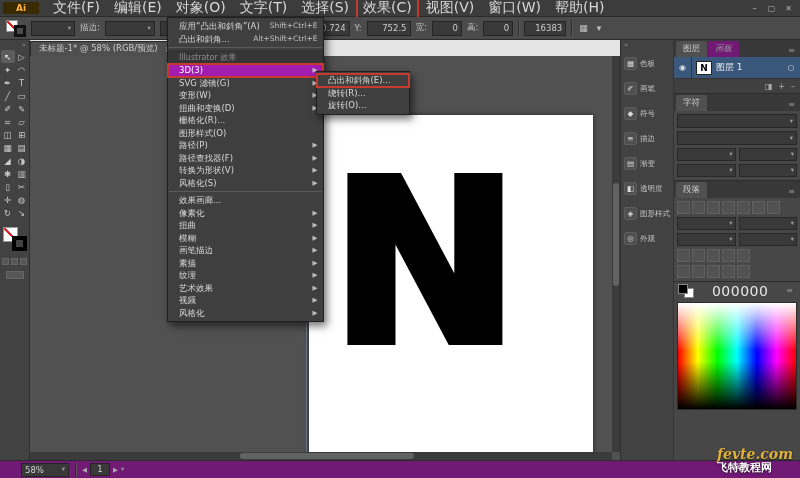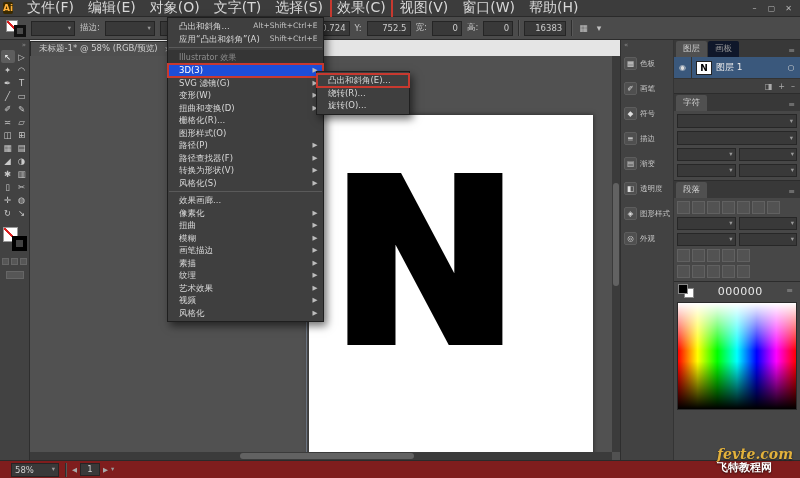--- a/index.html
+++ b/index.html
@@ -6,21 +6,21 @@
   html,body { background:#3d3d3d; }
   body { width:800px; height:478px; overflow:hidden;
          font-family:"DejaVu Sans","Liberation Sans",sans-serif; color:#cfcfcf; }
   .app { position:relative; width:800px; height:478px; display:flex; flex-direction:column;
          background:#454545; overflow:hidden; }
 
   
   .menubar { height:17px; background:#3c3c3c; display:flex; align-items:center;
              border-bottom:1px solid #2a2a2a; padding-left:3px; flex:0 0 17px; }
   .ailogo { background:#3a2a00; color:#ffb13b; font-weight:bold; font-size:9px;
-            padding:1px 0; margin-right:7px; border-radius:2px; }
+            padding:1px 13px; margin-right:7px; border-radius:2px; }
   .menu-item { font-size:14px; color:#d8d8d8; padding:2px 7px; white-space:nowrap; }
   .menubar .redbox { outline:2px solid #c8392f; outline-offset:-2px; }
   .mb-right { margin-left:auto; display:flex; gap:2px; padding-right:4px; }
   .winbtn { width:15px; text-align:center; color:#b5b5b5; font-size:8px; }
 
   
   .optionsbar { height:23px; flex:0 0 23px; background:#4b4b4b; border-bottom:1px solid #2c2c2c;
                 display:flex; align-items:center; gap:5px; padding:0 6px; }
   .ob-swatches { position:relative; width:20px; height:17px; flex:0 0 20px; }
   .ob-fill { position:absolute; left:0; top:0; width:12px; height:12px; border:1px solid #8a8a8a;
@@ -89,21 +89,21 @@
                 border-radius:2px; font-size:7.5px; color:#ddd; display:flex;
                 align-items:center; justify-content:center; }
   .strip-label { font-size:7.5px; white-space:nowrap; }
 
   .panels { flex:1; display:flex; flex-direction:column; min-width:0; }
   .panel { border-bottom:1px solid #2c2c2c; background:#474747; }
   .ptabs { height:17px; background:#383838; display:flex; align-items:flex-end; gap:1px;
            padding:0 2px; }
   .ptab { background:#505050; color:#d0d0d0; font-size:8.5px; padding:2px 7px;
           border-radius:2px 2px 0 0; white-space:nowrap; }
-  .ptab.inactive { background:#0f172a; color:#9a9a9a; }
+  .ptab.inactive { background:#701a75; color:#9a9a9a;font-style:italic; }
   .pmenu { margin-left:auto; color:#9a9a9a; font-size:8px; padding:0 3px 2px 0; }
 
   .layerrow { height:22px; display:flex; align-items:center; background:#3a587c; color:#eaeaea;
               font-size:9px; border-bottom:1px solid #333; }
   .eyecell { width:18px; align-self:stretch; border-right:1px solid #333; display:flex;
              align-items:center; justify-content:center; color:#ddd; font-size:8px; }
   .lthumb { width:16px; height:14px; background:#fff; color:#000; font-size:9px; font-weight:bold;
             display:flex; align-items:center; justify-content:center; margin:0 4px;
             border:1px solid #222; }
   .lname { flex:1; white-space:nowrap; overflow:hidden; }
@@ -119,51 +119,51 @@
                display:flex; align-items:center; justify-content:flex-end; padding:0 2px; }
   .btnrow { display:flex; gap:2px; margin-bottom:3px; }
   .sqbtn { width:13px; height:13px; background:#525252; border:1px solid #616161; }
 
   .cp-head { height:18px; display:flex; align-items:center; gap:5px; padding:0 4px; }
   .cp-fs { position:relative; width:16px; height:14px; }
   .cp-fill { position:absolute; left:0; top:0; width:10px; height:10px; background:#000;
              border:1px solid #888; z-index:2; }
   .cp-stroke { position:absolute; right:0; bottom:0; width:10px; height:10px; background:#fff;
                border:1px solid #888; }
-  .cp-hex { margin-left:auto; font-size:11px; color:#e8e8e8; letter-spacing:0.5px; }
+  .cp-hex { margin-left:auto; font-size:14px; color:#e8e8e8; letter-spacing:0.5px; }
   .spectrum { margin:2px 3px 3px 3px; height:108px; position:relative; border:1px solid #2a2a2a;
     background:
       linear-gradient(to bottom, rgba(255,255,255,1), rgba(255,255,255,0) 45%),
       linear-gradient(to top, rgba(0,0,0,1), rgba(0,0,0,0) 45%),
       linear-gradient(to right, #f00, #ff0, #0f0, #0ff, #00f, #f0f, #f00); }
 
   
-  .statusbar { height:18px; flex:0 0 18px; background:#7f1d1d; border-top:1px solid #2a2a2a;
-               display:flex; align-items:center; gap:6px; padding:0 11px; font-size:8.5px; }
+  .statusbar { height:18px; flex:0 0 18px; background:#701a75; border-top:1px solid #2a2a2a;
+               display:flex; align-items:center; gap:6px; padding:0 21px; font-size:8.5px; }
   .sb-zoom { width:48px; height:14px; background:#393939; border:1px solid #252525;
              display:flex; align-items:center; justify-content:space-between; padding:0 3px; }
   .sb-div { width:1px; height:14px; background:#2d2d2d; box-shadow:1px 0 0 #585858; }
   .sb-nav { display:flex; align-items:center; gap:3px; }
   .sb-arrow { color:#a8a8a8; font-size:6.5px; }
   .sb-field { width:20px; height:13px; background:#393939; border:1px solid #252525;
               text-align:center; font-size:8.5px; }
 
   
   .menu-dropdown { position:absolute; left:167px; top:17px; min-width:148px; z-index:40;
                    background:#3f3f3f; border:1px solid #1f1f1f; padding:2px 0;
                    box-shadow:3px 4px 8px rgba(0,0,0,0.55); }
   .menu-sub { position:absolute; left:316px; top:71px; width:94px; z-index:41;
               background:#3f3f3f; border:1px solid #1f1f1f; padding:2px 0;
               box-shadow:3px 4px 8px rgba(0,0,0,0.55); }
   .mrow { display:flex; justify-content:space-between; align-items:center; gap:10px;
           padding:1px 6px 1px 11px; font-size:8.5px; color:#d8d8d8; white-space:nowrap;
           line-height:10.5px; }
   .mrow .ms { font-size:7.5px; color:#c3c3c3; }
   .mrow .ma { font-size:6.5px; color:#bdbdbd; }
-  .mrow.sel { background:#1d4ed8; color:#fff;align-items:flex-end; }
+  .mrow.sel { background:#a21caf; color:#fff;align-items:flex-end; }
   .mheader { padding:2px 6px 1px 11px; font-size:8px; color:#8d8d8d;
              background:rgba(0,0,0,0.15); white-space:nowrap; }
   .msep { height:1px; background:#5a5a5a; margin:2px 1px; }
   .redbox { outline:2px solid #c8392f; outline-offset:-1px; }
 
   
   .watermark { position:absolute; right:7px; bottom:3px; z-index:60; text-align:left;
                line-height:1.15; }
   .wm1 { font-family:"DejaVu Serif","Liberation Serif",serif; font-style:italic; font-weight:bold;
          font-size:14px; color:#e2b13c; text-shadow:0 1px 2px rgba(0,0,0,0.6); }
@@ -519,26 +519,26 @@
     <div class="sb-nav">
       <span class="sb-arrow">◀</span>
       <span class="sb-field">1</span>
       <span class="sb-arrow">▶</span>
       <span class="caret">▾</span>
     </div>
   </div>
 
   <div class="menu-dropdown">
     <div class="mrow">
+      <span class="ml">应用“凸出和斜角”(A)</span>
+      <span class="ms">Shift+Ctrl+E</span>
+    </div>
+    <div class="mrow">
       <span class="ml">凸出和斜角...</span>
       <span class="ms">Alt+Shift+Ctrl+E</span>
-    </div>
-    <div class="mrow">
-      <span class="ml">应用“凸出和斜角”(A)</span>
-      <span class="ms">Shift+Ctrl+E</span>
     </div>
     <div class="msep"></div>
     <div class="mheader">Illustrator 效果</div>
     <div class="mrow sel redbox">
       <span class="ml">3D(3)</span>
       <span class="ma">▶</span>
     </div>
     <div class="mrow">
       <span class="ml">SVG 滤镜(G)</span>
       <span class="ma">▶</span>

